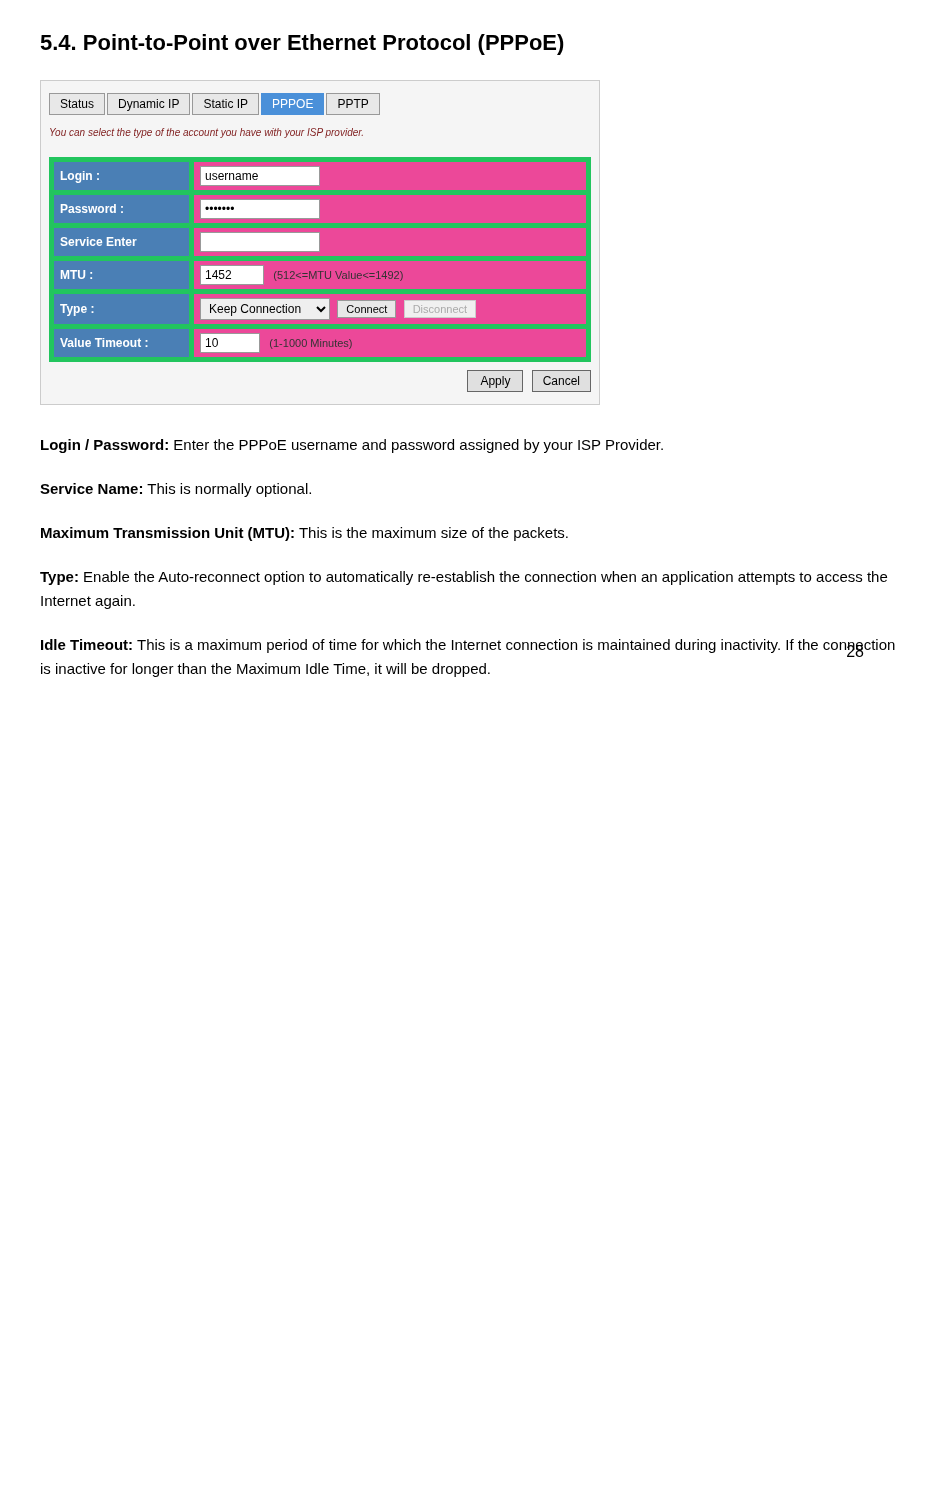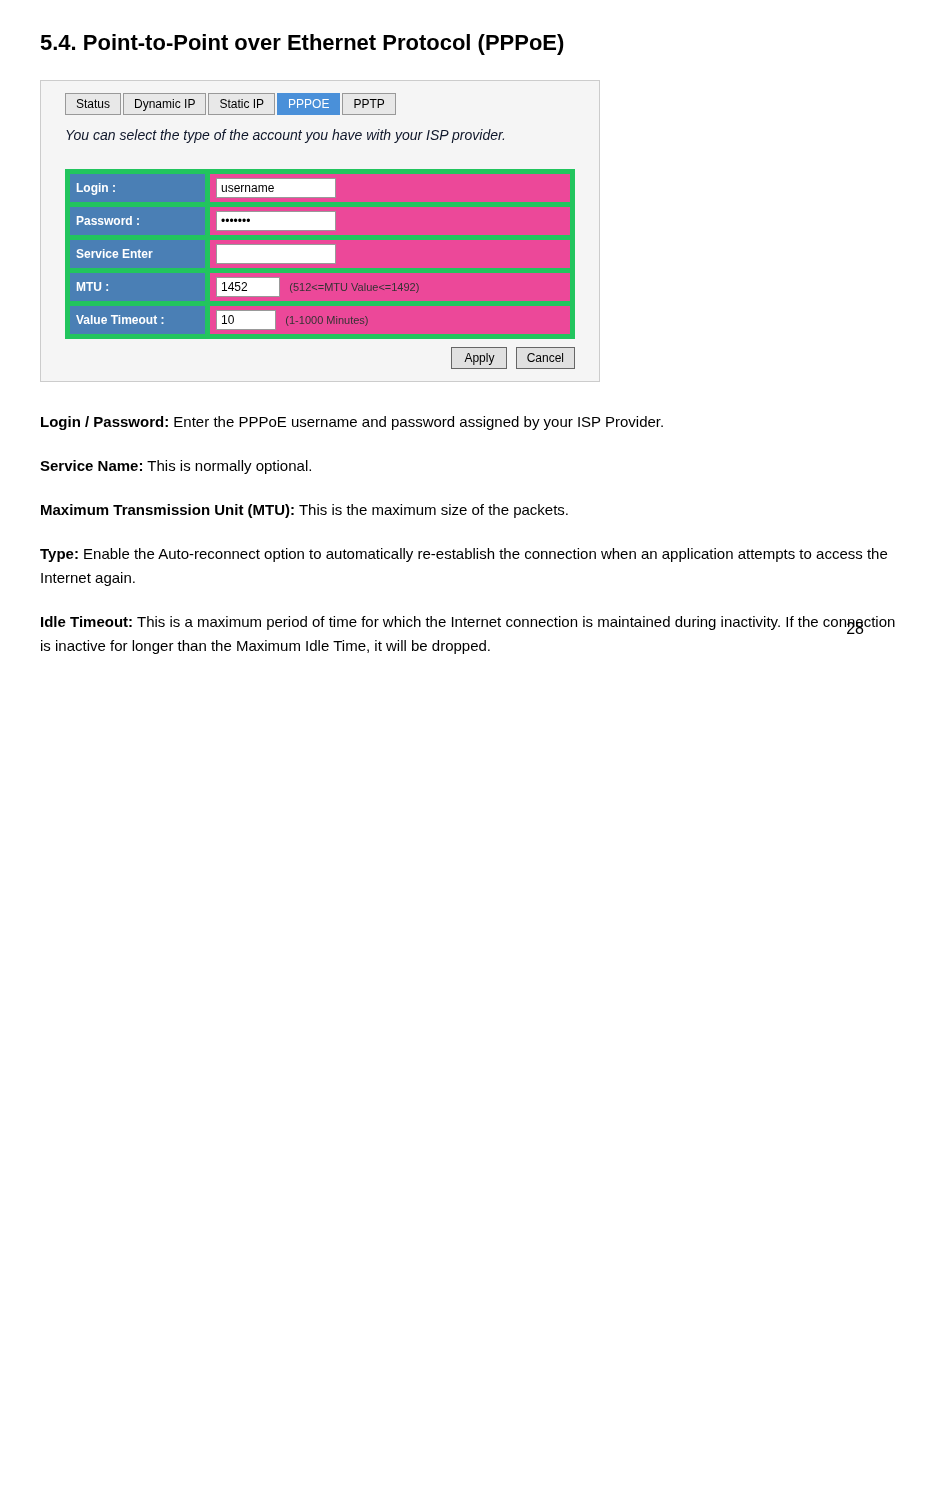--- a/index.html
+++ b/index.html
@@ -17,21 +17,21 @@
       font-size: 22px;
       font-weight: bold;
       margin-bottom: 24px;
       border-bottom: none;
     }
 
     
     .ui-screenshot {
       border: 1px solid #ccc;
       background: #f5f5f5;
-      padding: 12px 24px;
+      padding: 12px 8px;
       margin-bottom: 28px;
       display: inline-block;
       width: 560px;
     }
 
     
     .tab-bar {
       display: flex;
       gap: 2px;
       margin-bottom: 12px;
@@ -43,23 +43,23 @@
       background: #e8e8e8;
       cursor: pointer;
     }
     .tab.active {
       background: #4a90d9;
       color: #fff;
       border-color: #4a90d9;
     }
 
     .ui-description {
-      font-size: 14px;
-      color: #0f172a;
-      margin-bottom: 26px;
+      font-size: 10px;
+      color: #7f1d1d;
+      margin-bottom: 19px;
       font-style: italic;
     }
 
     
     .form-table {
       width: 100%;
       border-collapse: collapse;
       font-size: 12px;
     }
     .form-table tr td {
@@ -194,20 +194,30 @@
         </td>
       </tr>
       <tr>
         <td>MTU :</td>
         <td class="field-cell">
           <input class="form-input" type="text" value="1452" style="width: 64px;">
           <span class="hint-text">(512&lt;=MTU Value&lt;=1492)</span>
         </td>
       </tr>
       <tr>
+        <td>Type :</td>
+        <td class="field-cell">
+          <select class="form-select">
+            <option>Keep Connection</option>
+          </select>
+          <button class="small-btn">Connect</button>
+          <button class="small-btn disabled">Disconnect</button>
+        </td>
+      </tr>
+      <tr>
         <td>Value Timeout :</td>
         <td class="field-cell">
           <input class="form-input" type="text" value="10" style="width: 60px;">
           <span class="hint-text">(1-1000 Minutes)</span>
         </td>
       </tr>
     </tbody>
       </table>
 
     <div class="action-row">

